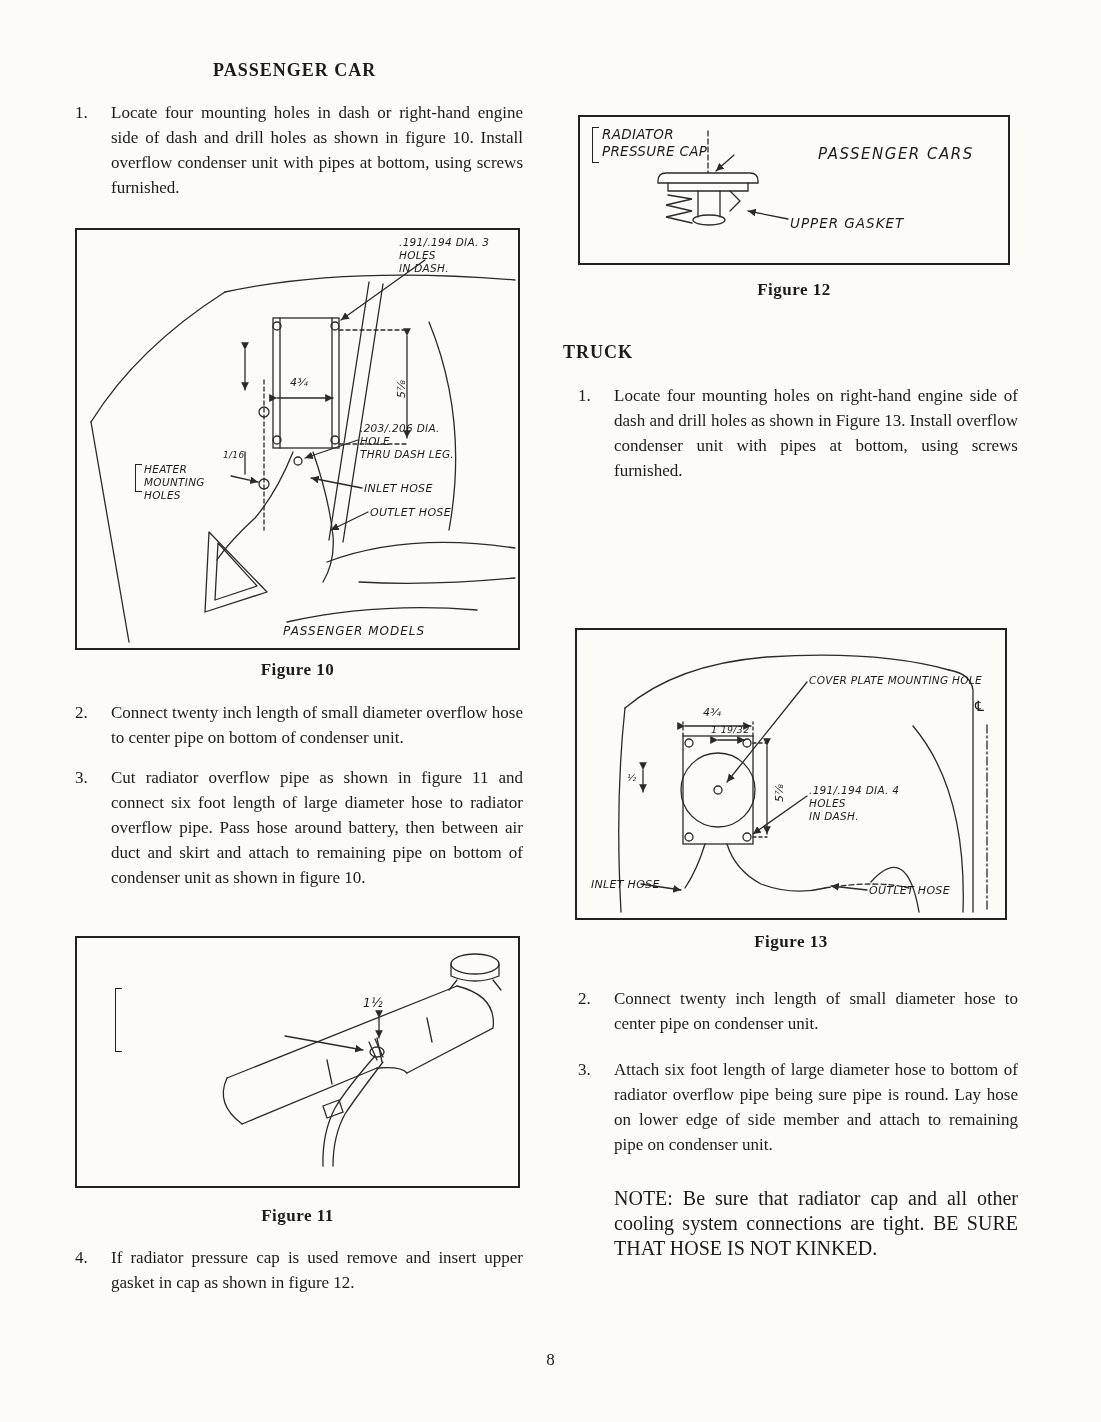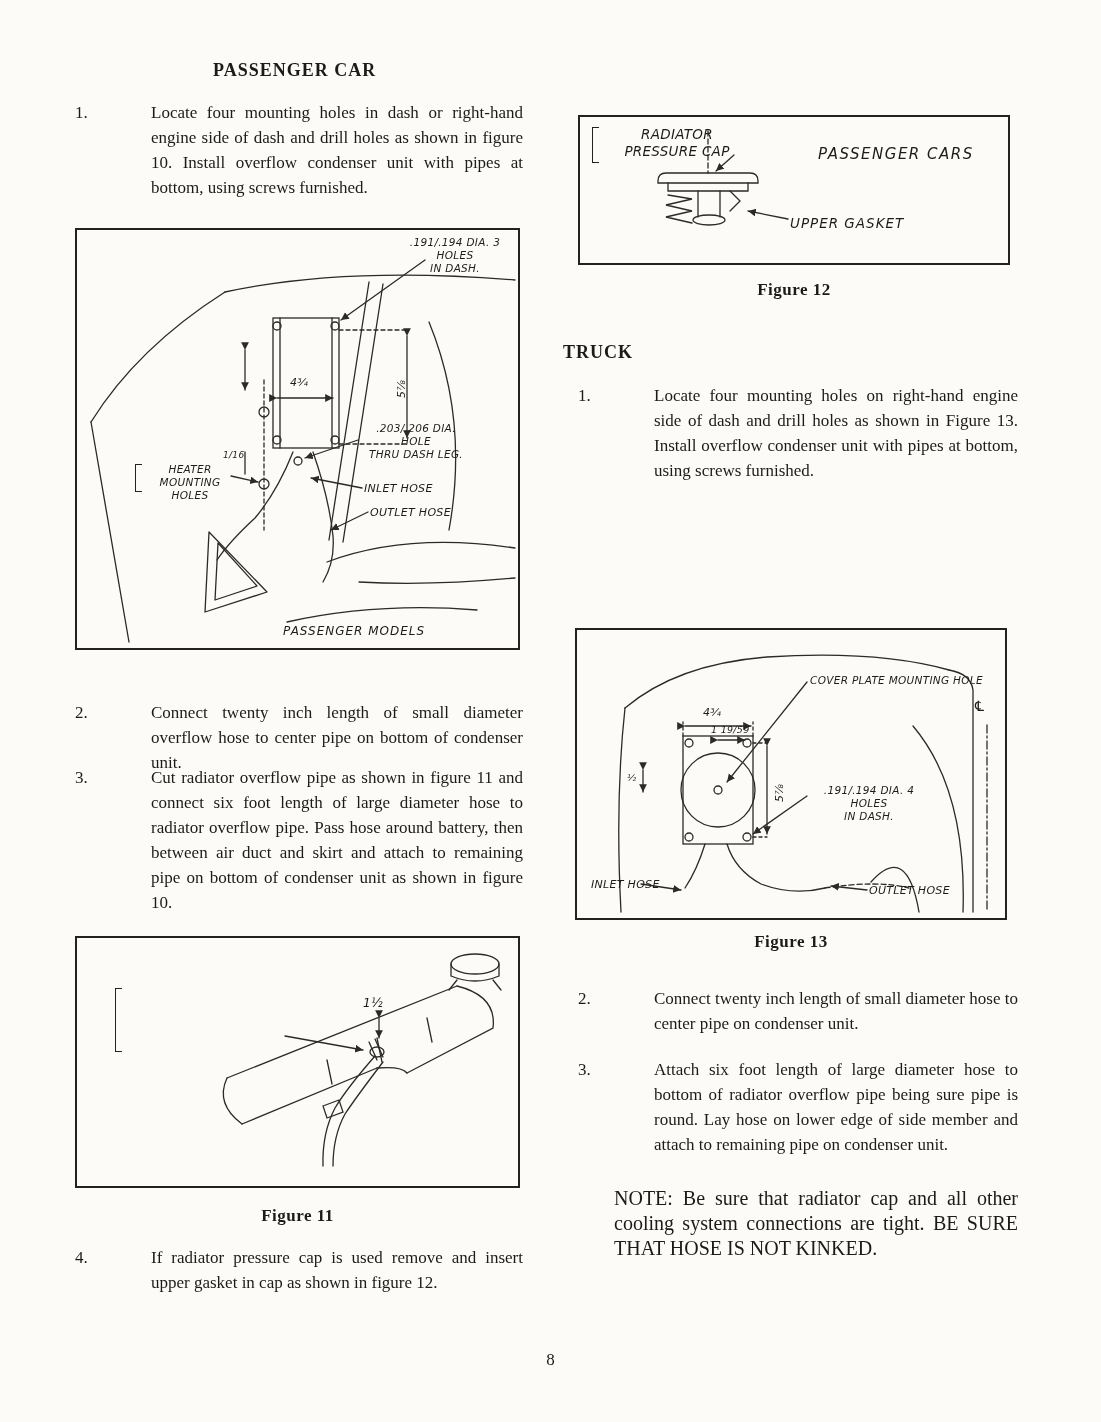--- a/index.html
+++ b/index.html
@@ -6,25 +6,25 @@
   .page{
     position:relative;width:1101px;height:1422px;margin:0 auto;
     background:#fcfbf7;color:#1b1b1b;
     font-family:"Liberation Serif", serif;overflow:hidden;
   }
   .abs{position:absolute;}
   .heading{font-size:18px;font-weight:700;letter-spacing:1px;}
   .caption{font-size:17px;font-weight:700;text-align:center;letter-spacing:.5px;}
   .list-item{position:absolute;display:flex;font-size:17px;line-height:25px;}
   .list-item .num{flex:0 0 36px;font-weight:400;}
-  .list-item .itext{flex:1;text-align:justify;margin-left:40px;}
+  .list-item .itext{flex:1;text-align:justify;}
   .para{position:absolute;font-size:20px;line-height:25px;text-align:justify;}
   .fig{
     position:absolute;border:2px solid #222;background:#fcfbf7;
-    box-sizing:border-box;margin:0;text-align:center;
+    box-sizing:border-box;margin:0;
   }
   .fig svg{position:absolute;left:0;top:0;}
   .flabel{
     position:absolute;font-family:"DejaVu Sans", sans-serif;font-style:italic;
     color:#1c1c1c;white-space:pre-line;line-height:1.25;letter-spacing:.3px;
   }
   .rot{transform:rotate(-90deg);transform-origin:0 0;}
   .lbracket{
     position:absolute;width:6px;
     border-left:1.5px solid #222;border-top:1.5px solid #222;border-bottom:1.5px solid #222;
@@ -94,20 +94,21 @@
     <span class="flabel" style="left:146px;top:220px;font-size:9px;">1/16</span>
     <span class="flabel" style="left:283px;top:192px;width:112px;font-size:10.5px;">.203/.206 DIA. HOLE
 THRU DASH LEG.</span>
     <div class="lbracket" style="left:58px;top:234px;height:26px;"></div>
     <span class="flabel" style="left:67px;top:233px;width:92px;font-size:10.5px;">HEATER
 MOUNTING HOLES</span>
     <span class="flabel" style="left:287px;top:252px;font-size:11px;">INLET HOSE</span>
     <span class="flabel" style="left:293px;top:276px;font-size:11px;">OUTLET HOSE</span>
     <span class="flabel" style="left:206px;top:394px;font-size:12px;letter-spacing:1px;">PASSENGER MODELS</span>
   </figure>
+  <div class="abs caption" style="left:75px;top:660px;width:445px;">Figure 10</div>
 
   <div class="list-item" style="left:75px;top:700px;width:448px;">
     <span class="num">2.</span>
     <div class="itext">Connect twenty inch length of small diameter overflow hose to center pipe on bottom of condenser unit.</div>
   </div>
 
   <div class="list-item" style="left:75px;top:765px;width:448px;">
     <span class="num">3.</span>
     <div class="itext">Cut radiator overflow pipe as shown in figure 11 and connect six foot length of large diameter hose to radiator overflow pipe. Pass hose around battery, then between air duct and skirt and attach to remaining pipe on bottom of condenser unit as shown in figure 10.</div>
   </div>
@@ -213,21 +214,21 @@
         <path d="M128 214 Q 120 240 108 258"></path>
         <path d="M150 214 Q 158 240 184 254 Q 216 266 248 258"></path>
         <path d="M248 258 Q 300 250 332 258" stroke-dasharray="5 3"></path>
         <path d="M64 254 L 104 260" marker-end="url(#a13)"></path>
         <path d="M290 260 L 254 256" marker-end="url(#a13)"></path>
         <path d="M410 95 L 410 282" stroke-dasharray="8 3 2 3"></path>
       </g>
     </svg>
     <span class="flabel" style="left:232px;top:44px;width:175px;font-size:10.5px;">COVER PLATE MOUNTING HOLE</span>
     <span class="flabel" style="left:126px;top:76px;font-size:11px;">4¾</span>
-    <span class="flabel" style="left:134px;top:94px;font-size:9.5px;">1 19/59</span>
+    <span class="flabel" style="left:134px;top:94px;font-size:9.5px;">1 19/32</span>
     <span class="flabel rot" style="left:196px;top:172px;font-size:11px;">5⅞</span>
     <span class="flabel" style="left:50px;top:142px;font-size:9.5px;">½</span>
     <span class="flabel" style="left:232px;top:154px;width:120px;font-size:10.5px;">.191/.194 DIA. 4 HOLES
 IN DASH.</span>
     <span class="flabel" style="left:14px;top:248px;font-size:11px;">INLET HOSE</span>
     <span class="flabel" style="left:292px;top:254px;font-size:11px;">OUTLET HOSE</span>
     <span class="flabel" style="left:398px;top:68px;font-size:14px;font-style:normal;">℄</span>
   </figure>
   <div class="abs caption" style="left:575px;top:932px;width:432px;">Figure 13</div>
 

